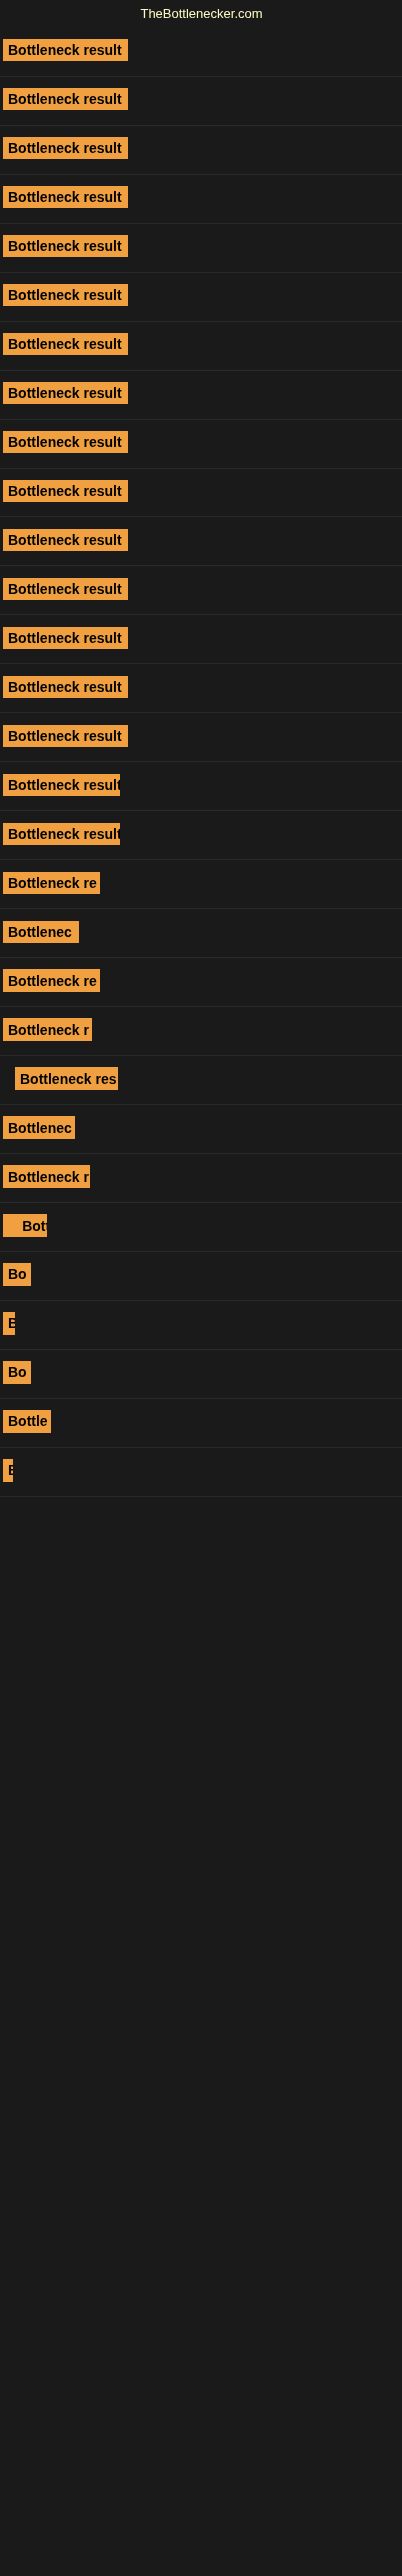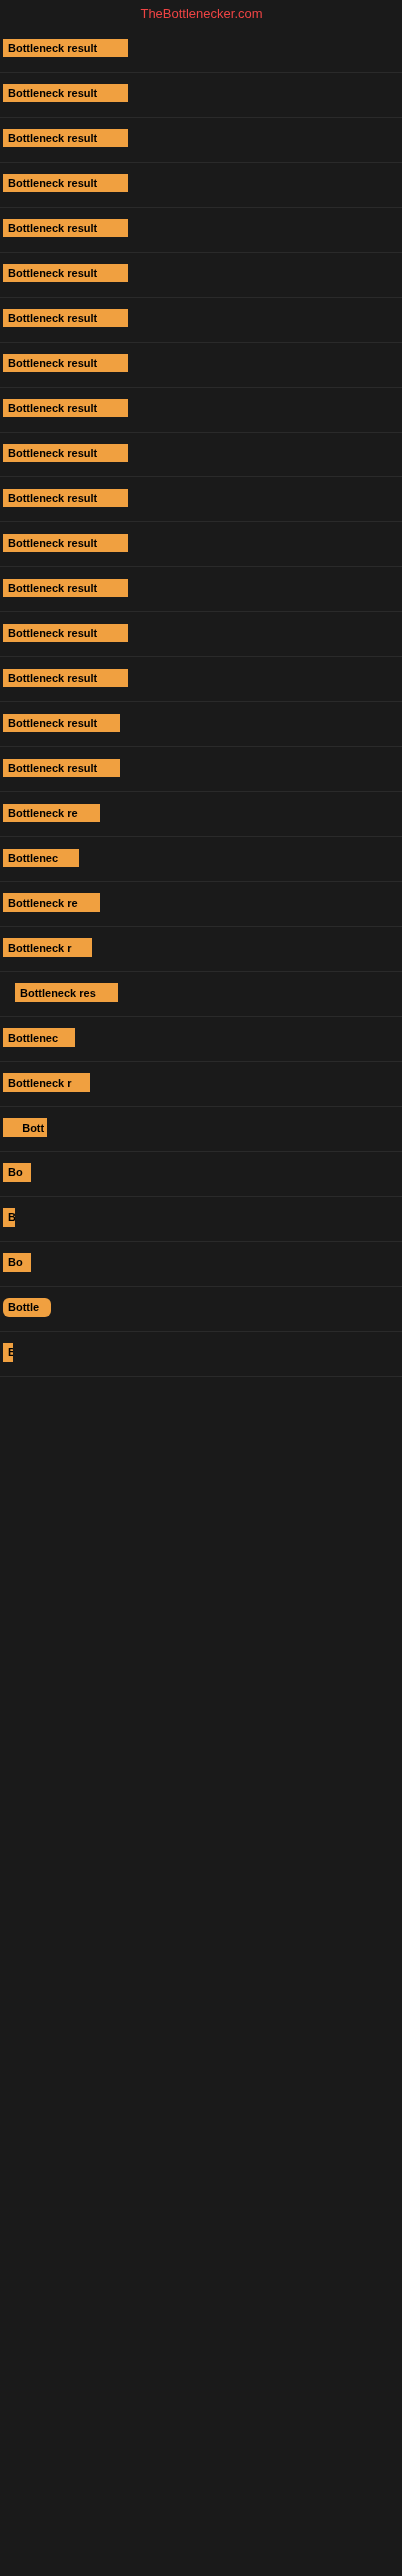--- a/index.html
+++ b/index.html
@@ -11,30 +11,30 @@
     body {
       background-color: #1a1a1a;
       width: 403px;
       min-height: 2576px;
       font-family: Arial, sans-serif;
       position: relative;
     }
 
     .site-title {
       text-align: center;
-      color: #ef4444;
+      color: #fef9c3;
       font-size: 13px;
       padding: 6.4px 0;
       background-color: #1a1a1a;
     }
 
     .bottleneck-bar {
       background-color: #f0a040;
       color: #000;
-      font-size: 11px;
+      font-size: 14px;
       font-weight: bold;
       padding: 3.2px 4.8px;
       display: inline-block;
       white-space: nowrap;
       overflow: hidden;
     }
 
     .bar-row {
       padding: 11.3px 0 11.3px 3.2px;
       border-bottom: 0.8px solid #2a2a2a;
@@ -69,16 +69,16 @@
     <div class="bar-row"><div class="bottleneck-bar" style="width: 76px;">Bottlenec</div></div>
     <div class="bar-row"><div class="bottleneck-bar" style="width: 97px;">Bottleneck re</div></div>
     <div class="bar-row"><div class="bottleneck-bar" style="width: 89px;">Bottleneck r</div></div>
     <div class="bar-row"><div class="bottleneck-bar" style="width: 103px; margin-left: 12px;">Bottleneck res</div></div>
     <div class="bar-row"><div class="bottleneck-bar" style="width: 72px;">Bottlenec</div></div>
     <div class="bar-row"><div class="bottleneck-bar" style="width: 87px;">Bottleneck r</div></div>
     <div class="bar-row"><div class="bottleneck-bar" style="width: 44px; padding-left: 19px;">Bott</div></div>
     <div class="bar-row"><div class="bottleneck-bar" style="width: 28px;">Bo</div></div>
     <div class="bar-row"><div class="bottleneck-bar" style="width: 12px;">B</div></div>
     <div class="bar-row"><div class="bottleneck-bar" style="width: 28px;">Bo</div></div>
-    <div class="bar-row"><div class="bottleneck-bar" style="width: 48px; border-radius: 6px;">Bottle</div></div>
+    <div class="bar-row"><div class="bottleneck-bar" style="width: 48px;">Bottle</div></div>
     <div class="bar-row"><div class="bottleneck-bar" style="width: 9.7px;">B</div></div>
   </div>
 
 
 </body></html>

